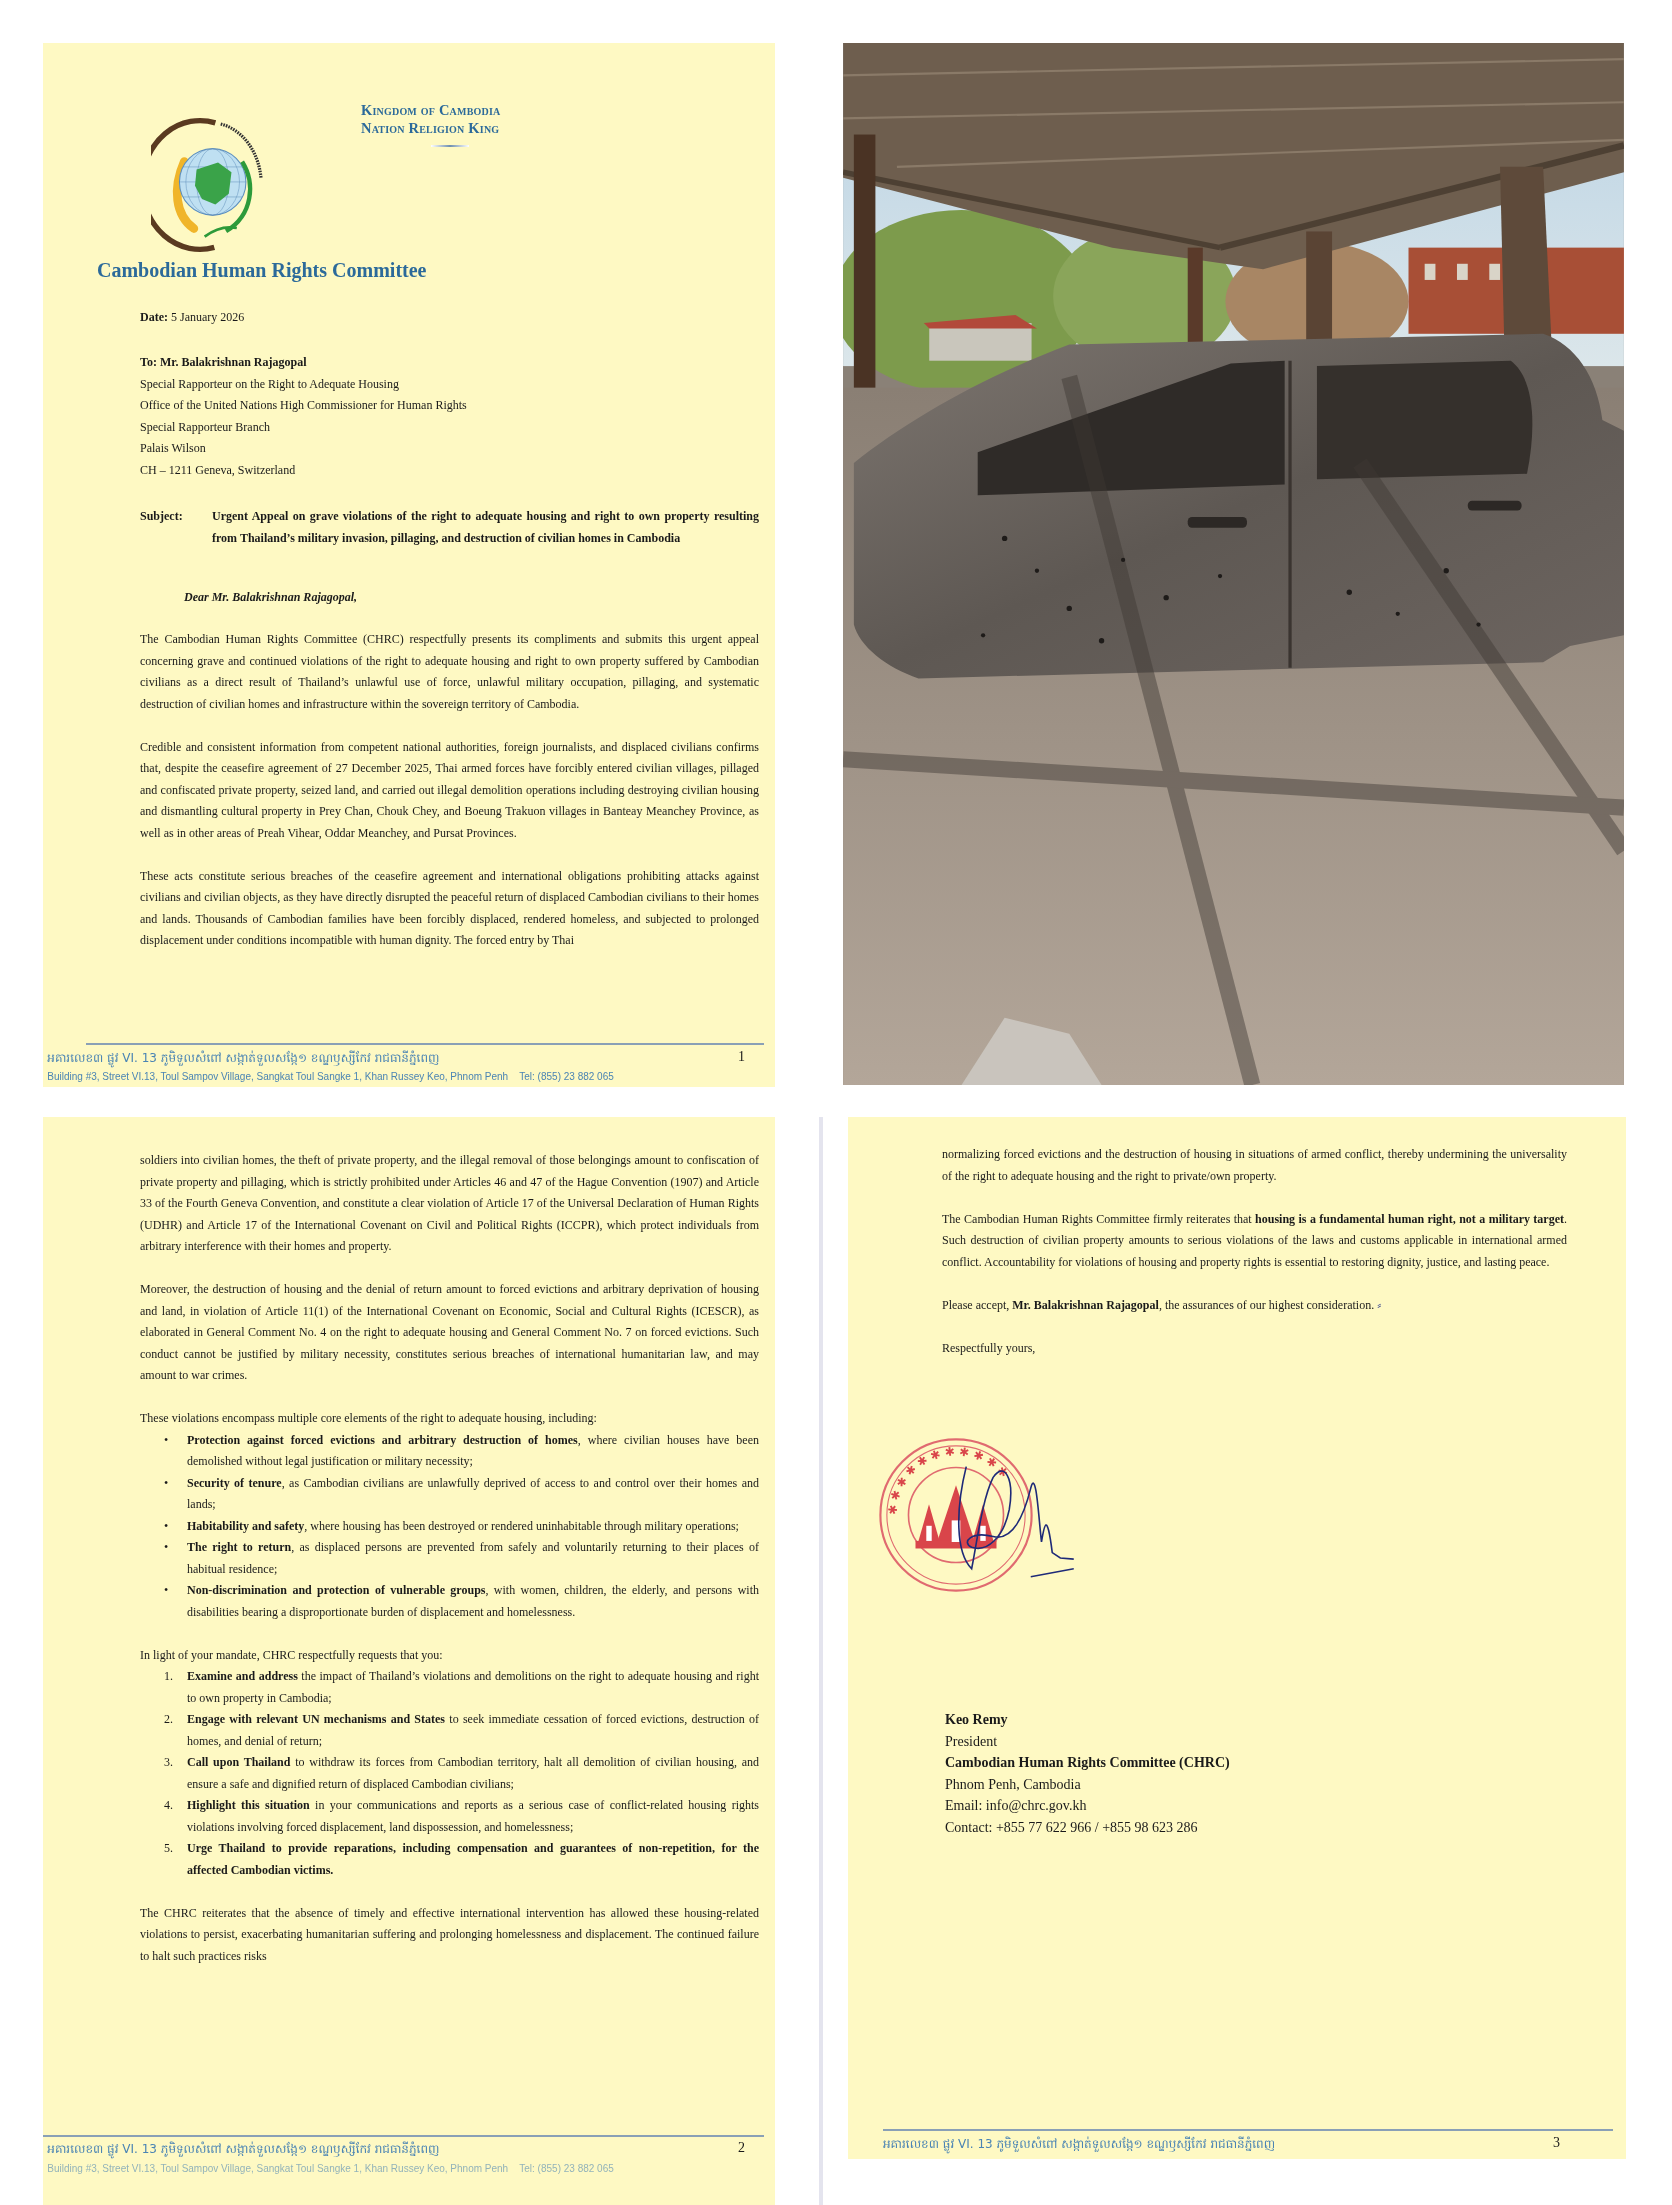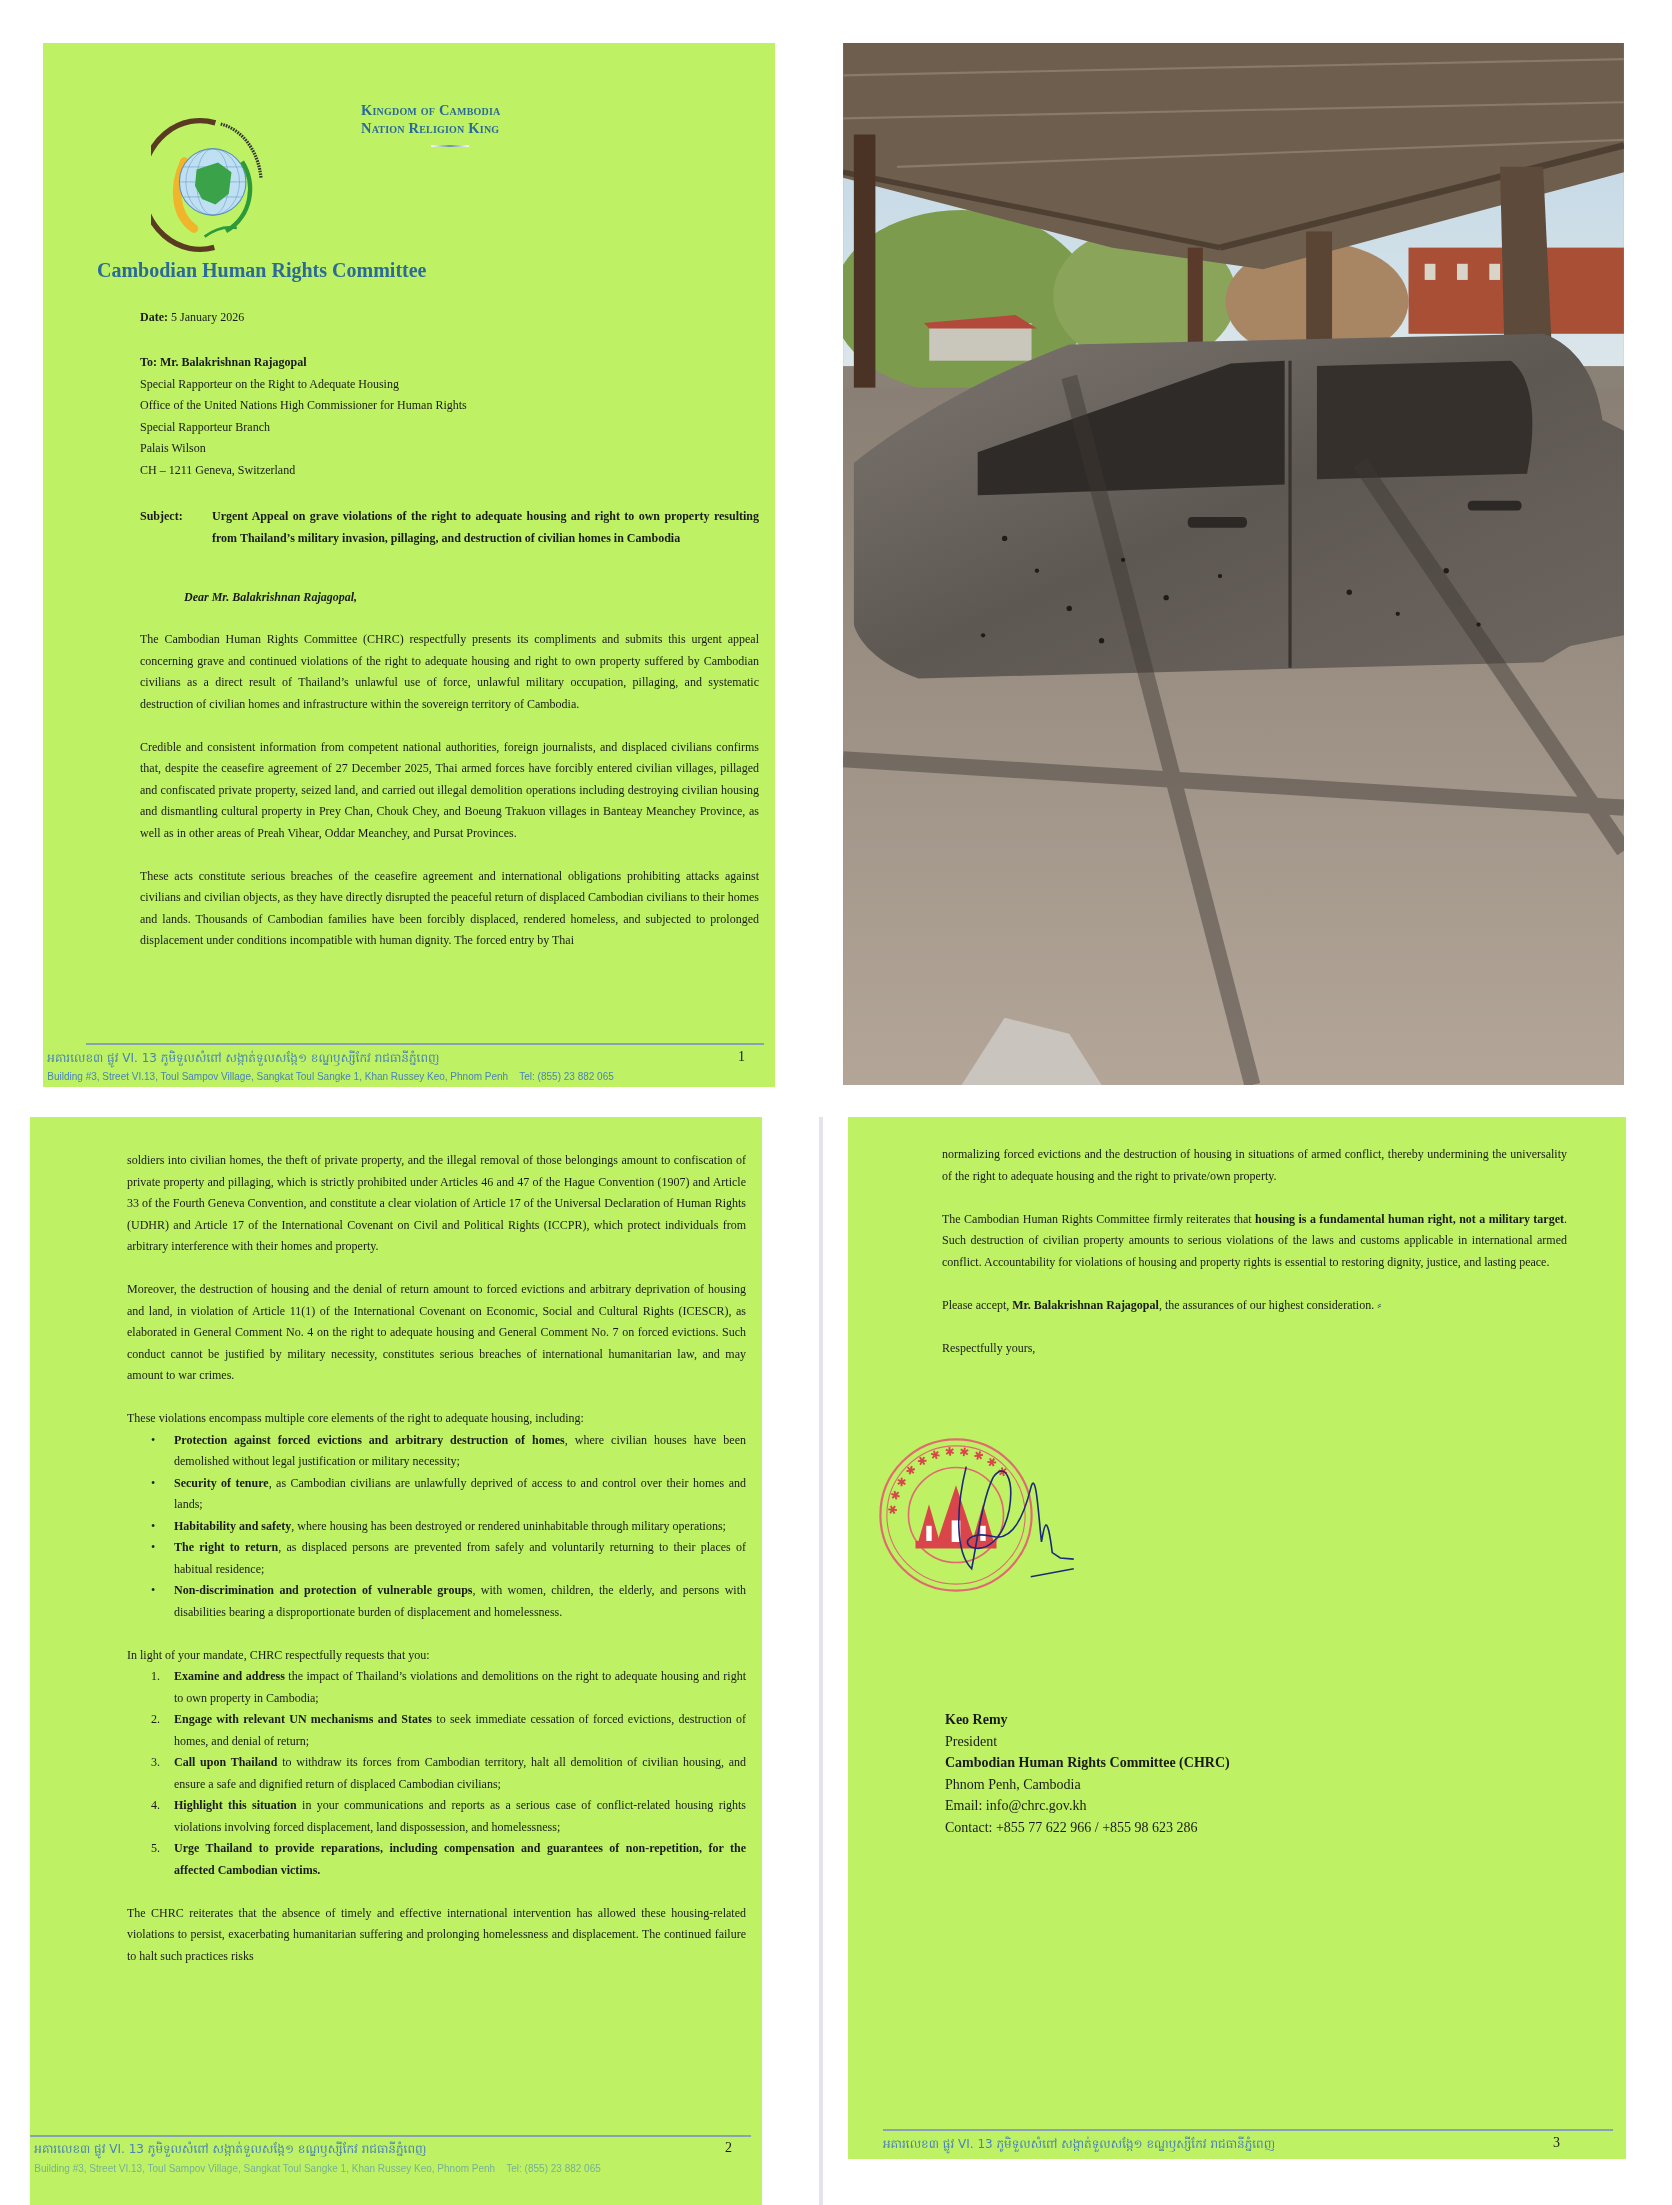--- a/index.html
+++ b/index.html
@@ -1,22 +1,22 @@
 <!DOCTYPE html>
 <html style="font-size:8.6px"><head>
 <meta charset="utf-8">
 <style>
   html, body { margin:0; padding:0; }
   body { width:1672px; height:2205px; background:#ffffff; position:relative; overflow:hidden;
          font-family:"Liberation Serif", "DejaVu Serif", serif; color:#1a1a1a; }
-  .panel { position:absolute; background:#bef264; }
+  .panel { position:absolute; background:#fef9c3; }
   .vbar { position:absolute; width:4.3px; background:#e4e4ee; }
   .p1 { left:43px; top:43px; width:732px; height:1044px; }
   .p2 { left:843px; top:43px; width:781px; height:1042px; overflow:hidden; background:#8a8177; }
-  .p3 { left:30px; top:1117px; width:732px; height:1088px; }
+  .p3 { left:43px; top:1117px; width:732px; height:1088px; }
   .p4 { left:848px; top:1117px; width:778px; height:1042px; }
 
   
   .logo { position:absolute; left:108px; top:70px; width:118px; height:140px; }
   .kingdom { position:absolute; left:318px; top:58px; color:#2c6a9a; font-weight:bold; font-size:14.5px; line-height:18.3px;
              font-variant:small-caps; letter-spacing:0.2px; }
   .kingdom-orn { position:absolute; left:388px; top:102px; width:38px; height:2.2px; background:linear-gradient(90deg,#fff,#6f8fae,#fff); }
   .org-name { position:absolute; left:54px; top:216px; color:#2c6a9a; font-weight:bold; font-size:20px; }
 
   .txt { position:absolute; font-size:12px; line-height:21.5px; text-align:justify; }

